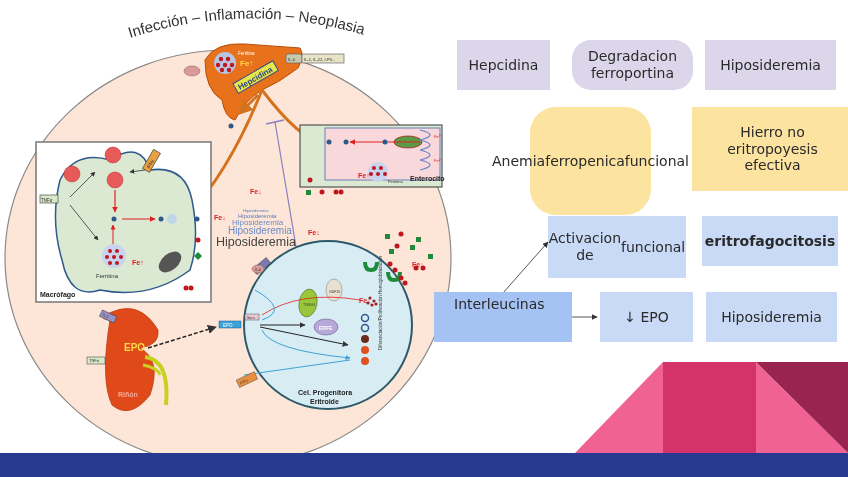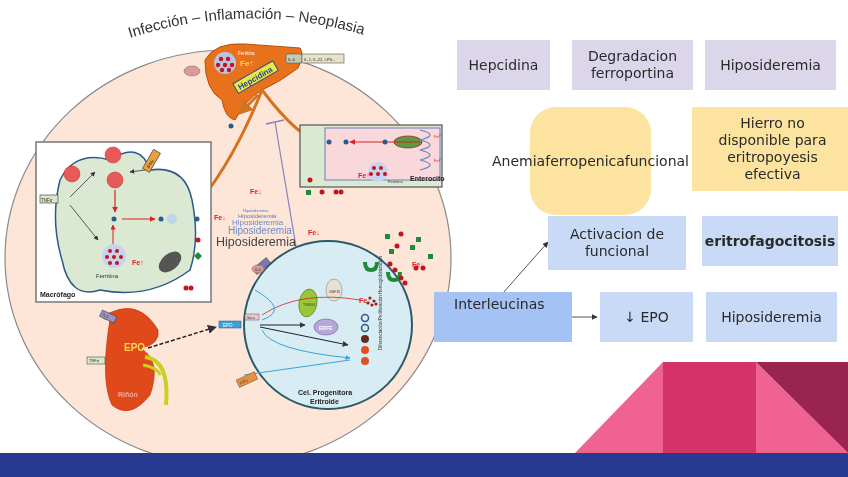--- a/index.html
+++ b/index.html
@@ -250,41 +250,40 @@
     <polygon points="575,453 663,362 663,453" fill="#f06292"></polygon>
     <rect x="663" y="362" width="93" height="91" fill="#d4336a"></rect>
     <polygon points="756,362 848,453 756,453" fill="#f06292"></polygon>
     <polygon points="756,362 848,362 848,453" fill="#9a2450"></polygon>
   </g>
 </svg>
 
 <div class="box purple" style="left:457px;top:40px;width:93px;height:50px;">
     <span>Hepcidina</span>
   </div>
-<div class="box purple" style="left:572px;top:40px;width:121px;height:50px;flex-direction:column;">
+<div class="box purple" style="left:572px;top:40px;width:121px;height:50px;flex-direction:column;border-radius:19px;">
     <span>Degradacion</span>
     <span>ferroportina</span>
   </div>
 <div class="box purple" style="left:705px;top:40px;width:131px;height:50px;">
     <span>Hiposideremia</span>
   </div>
 
 <div class="box yellow" style="left:530px;top:107px;width:121px;height:108px;flex-direction:row;border-radius:26px;">
     <span>Anemia</span>
     <span>ferropenica</span>
     <span>funcional</span>
   </div>
 <div class="box yellow" style="left:665px;top:107px;width:161px;height:84px;flex-direction:column;margin-left:27px;">
     <span>Hierro no</span>
-    <span>disponible para</span>
     <span>eritropoyesis</span>
     <span>efectiva</span>
   </div>
 
-<div class="box blue" style="left:548px;top:216px;width:138px;height:54px;flex-direction:column;">
+<div class="box blue" style="left:548px;top:216px;width:138px;height:62px;flex-direction:row;">
     <span>Activacion de</span>
     <span>funcional</span>
   </div>
 <div class="box blue" style="left:702px;top:216px;width:136px;height:50px;font-weight:bold;">
     <span>eritrofagocitosis</span>
   </div>
 
 <div class="box blue-dark" style="left:434px;top:292px;width:138px;height:50px;flex-direction:column;align-items:flex-start;">
     <span>Interleucinas</span>
   </div>

